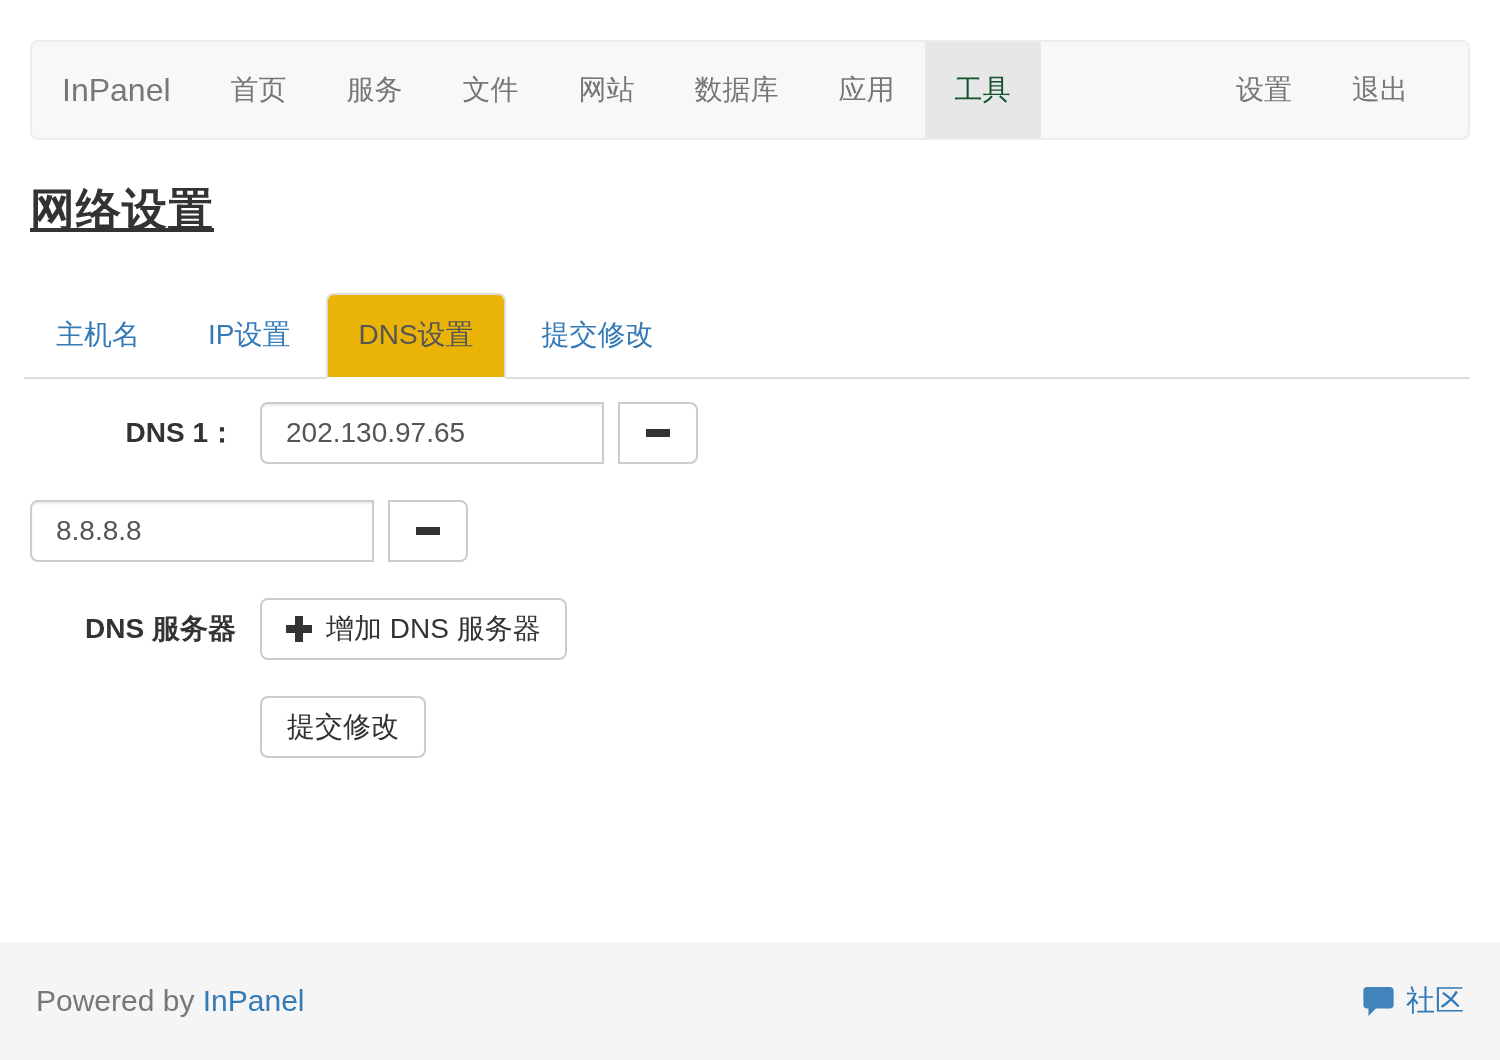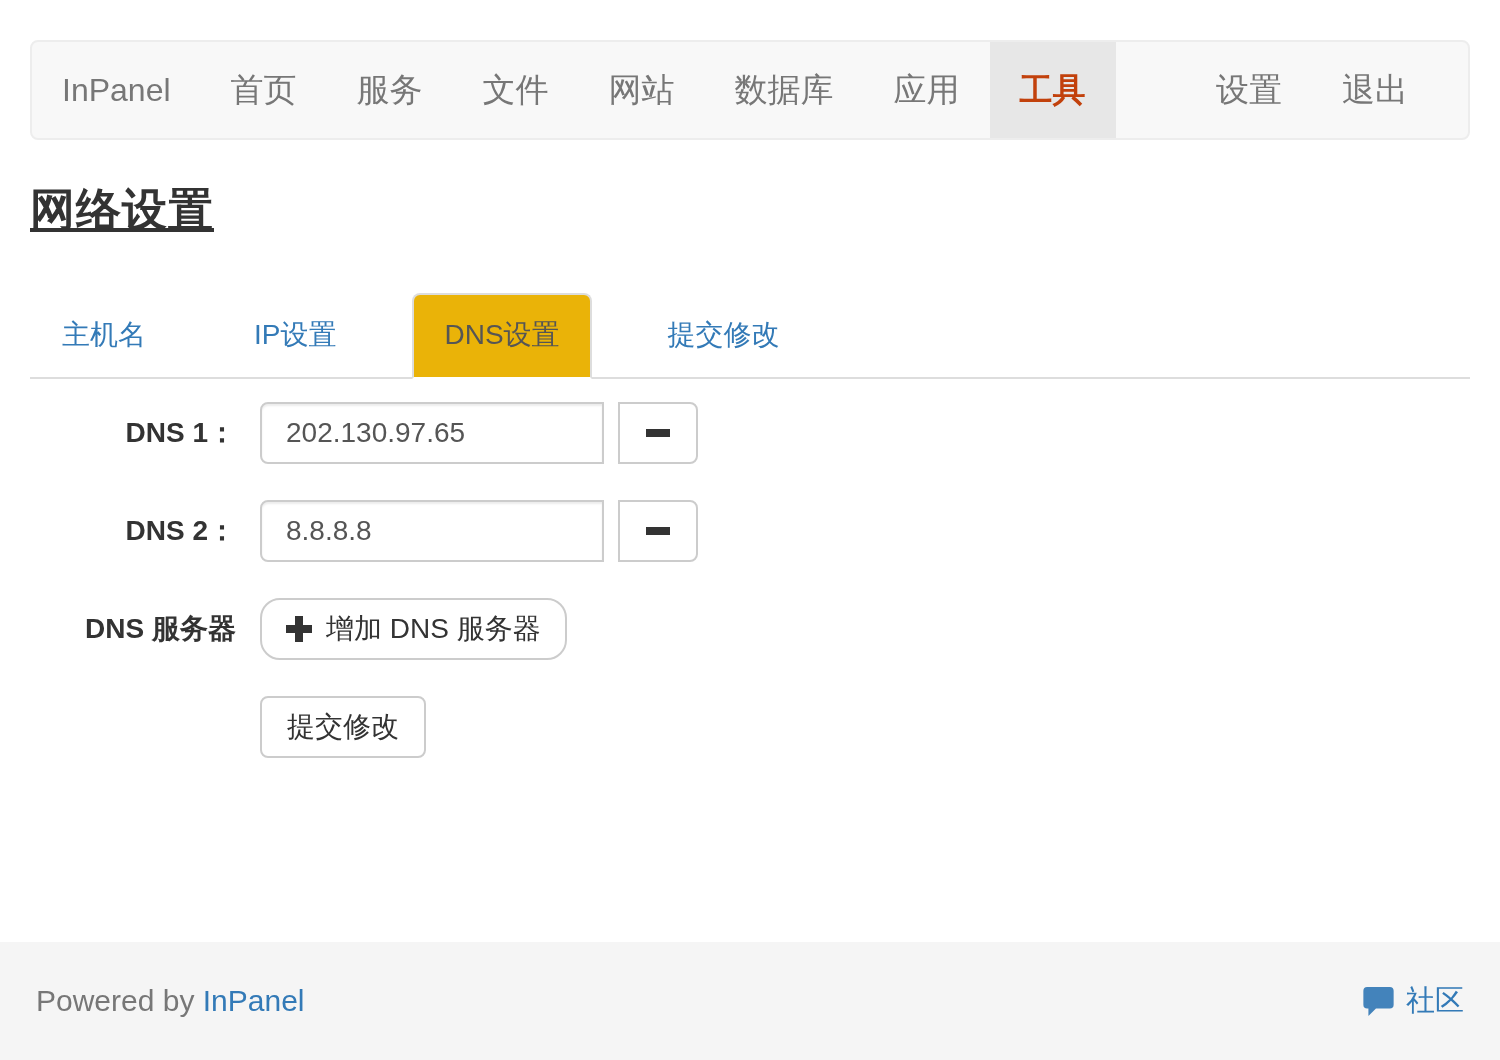--- a/index.html
+++ b/index.html
@@ -28,53 +28,51 @@
   .navbar-brand {
     font-size: 32px;
     color: #777;
     line-height: 96px;
     padding: 0 30px;
     text-decoration: none;
     cursor: pointer;
   }
   .nav-items { display: flex; align-items: stretch; }
   .nav-item {
-    font-size: 33px;
+    font-size: 28px;
     color: #777;
     line-height: 96px;
     padding: 0 30px;
     text-decoration: none;
     cursor: pointer;
     white-space: nowrap;
   }
   .nav-item.active {
     background: #e7e7e7;
-    color: #c2410c;
-    font-weight: bold;
+    color: #14532d;
   }
   .nav-right { margin-left: auto; display: flex; align-items: flex-end; }
 
   
   .page-title {
     position: absolute;
     left: 30px; top: 180px;
     font-size: 45px;
     font-weight: bold;
     color: #333;
     letter-spacing: 1px;
     text-decoration: underline;
   }
 
   
   .tabs {
     position: absolute;
-    left: 30px; right: 30px; top: 293px;
+    left: 24px; right: 30px; top: 293px;
     display: flex;
     border-bottom: 2px solid #ddd;
-    gap: 40px;
   }
   .tab {
     font-size: 28px;
     line-height: 40px;
     padding: 20px 30px;
     margin-right: 4px;
     color: #337ab7;
     text-decoration: none;
     cursor: pointer;
     border: 2px solid transparent;
@@ -127,21 +125,21 @@
     justify-content: center;
   }
   .remove-btn {
     width: 80px; height: 62px;
     margin-left: -2px;
     border-radius: 0 8px 8px 0;
   }
   .add-btn {
     height: 62px;
     padding: 0 24px;
-    border-radius: 20px;
+    border-radius: 8px;
     gap: 14px;
   }
   .submit-btn {
     height: 62px;
     padding: 0 25px;
     border-radius: 8px;
   }
   .icon { display: inline-flex; align-items: center; justify-content: center; }
 
   
@@ -209,21 +207,20 @@
         <span class="icon">
           <svg width="24" height="10" viewBox="0 0 24 10">
               <rect x="0" y="1" width="24" height="8" fill="#333"></rect>
             </svg>
         </span>
       </button>
     </div>
   </div>
 
   <div class="form-row">
-    <div class="label-col">DNS 2：</div>
     <div class="input-group">
       <input class="dns-input" type="text" value="8.8.8.8" style="">
       <button class="btn remove-btn">
         <span class="icon">
           <svg width="24" height="10" viewBox="0 0 24 10">
               <rect x="0" y="1" width="24" height="8" fill="#333"></rect>
             </svg>
         </span>
       </button>
     </div>

